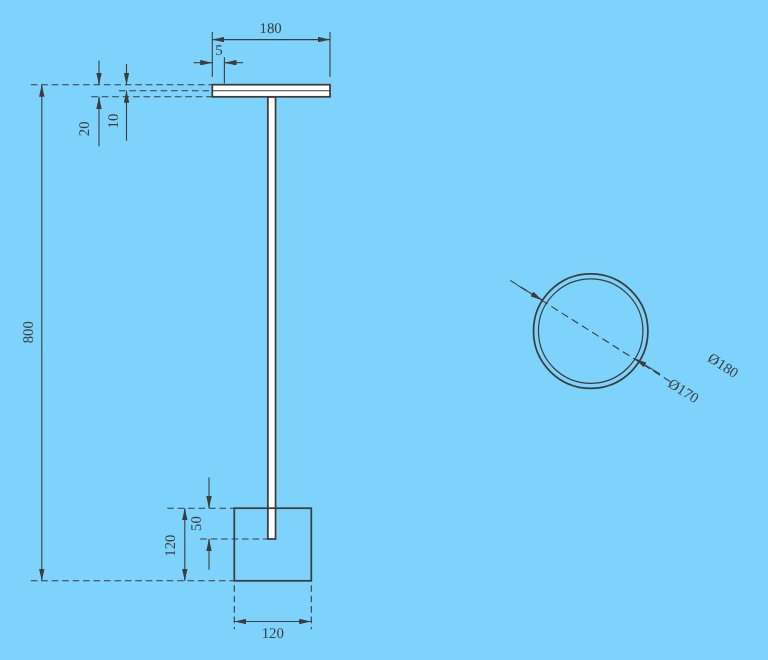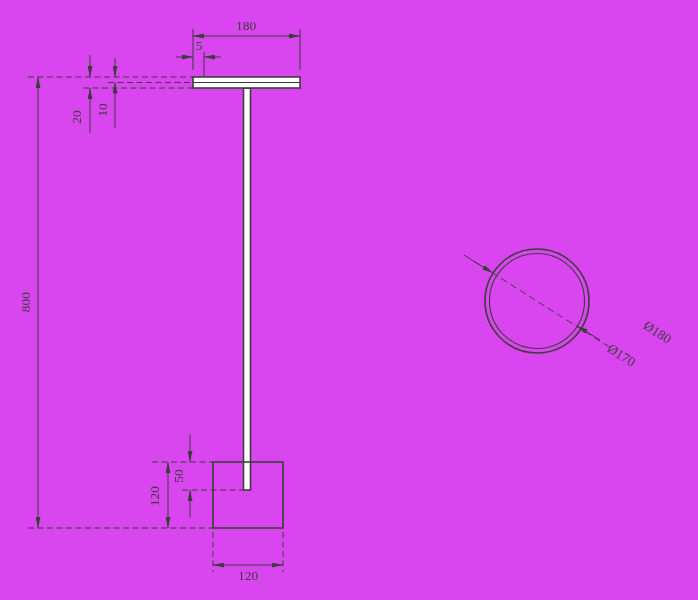--- a/index.html
+++ b/index.html
@@ -1,16 +1,16 @@
 <!DOCTYPE html>
 <html><head>
 <meta charset="utf-8">
 <style>
   html,body{margin:0;padding:0;background:#ffffff;}
-  .canvas{position:relative;width:698px;height:600px;background:#d946ef;overflow:hidden;}
+  .canvas{position:relative;width:698px;height:600px;background:#7dd3fc;overflow:hidden;}
   svg{display:block;}
   .ol{stroke:#3d3d3d;stroke-width:1.6;fill:none;}
   .olw{stroke:#3d3d3d;stroke-width:1.6;fill:#ffffff;}
   .mid{stroke:#3d3d3d;stroke-width:1.1;fill:none;}
   .thin{stroke:#3d3d3d;stroke-width:1;fill:none;}
   .dash{stroke:#3d3d3d;stroke-width:1;fill:none;stroke-dasharray:6 3.5;}
   .cdash{stroke:#3d3d3d;stroke-width:1;fill:none;stroke-dasharray:7 4;}
   .dim{stroke:#3d3d3d;stroke-width:1;fill:none;}
   .dimtxt{font-family:"Liberation Serif", serif;font-size:13.5px;fill:#3d3d3d;}
 </style>

